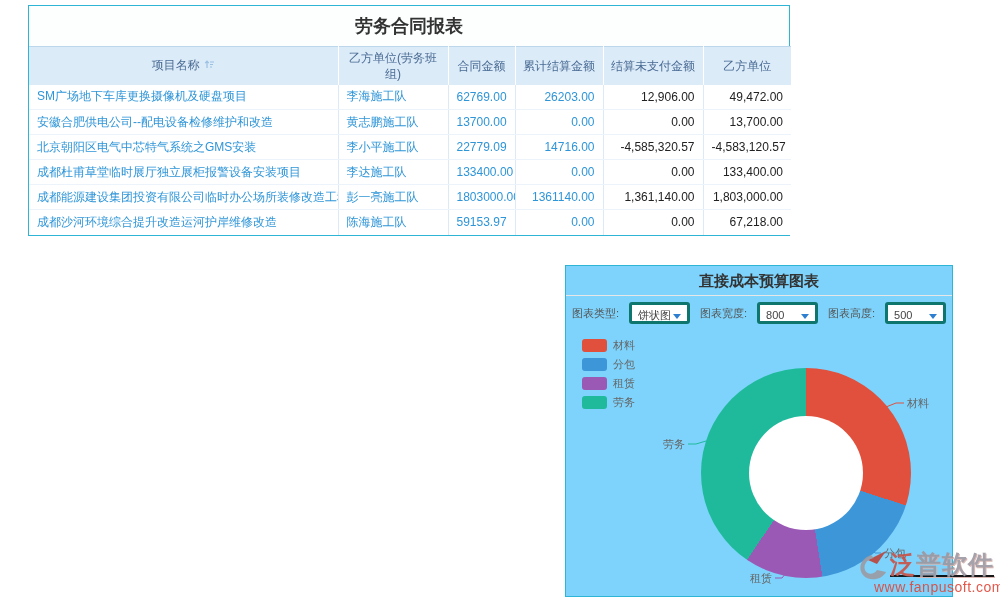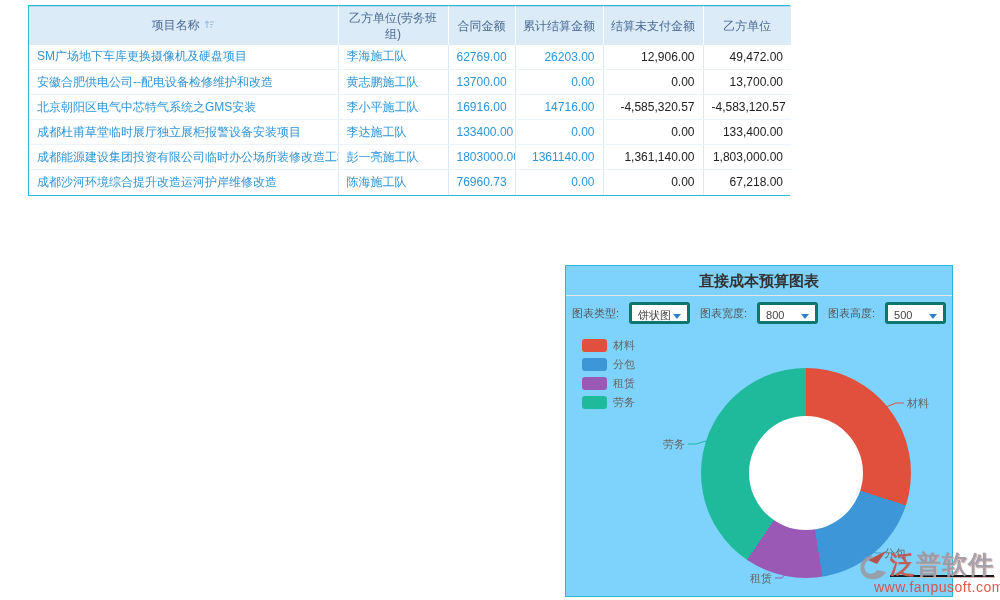--- a/index.html
+++ b/index.html
@@ -45,20 +45,21 @@
   .wm-row { display:flex; align-items:center; }
   .wm-brand { font-size:25px; font-weight:bold; letter-spacing:1px; white-space:nowrap;text-decoration:underline; }
   .wm-brand .b-first { color:#cf4a3c; opacity:.85; }
   .wm-brand .b-rest { color:#9c98a2; opacity:.9; text-shadow:1px 1px 0 #d8b3ad; }
   .wm-url { font-size:14px; font-weight:normal; color:#e04638; opacity:.9; letter-spacing:.5px; margin-top:-2px; padding-left:18px; white-space:nowrap; }
 </style>
 </head>
 <body>
 
 <div class="report-panel">
+  <div class="report-title">劳务合同报表</div>
   <table class="report">
     <colgroup>
       <col style="width:309px">
         <col style="width:110px">
         <col style="width:67px">
       <col style="width:88px">
         <col style="width:100px">
         <col style="width:88px">
     </colgroup>
     <thead>
@@ -89,21 +90,21 @@
           <td class="c0">安徽合肥供电公司--配电设备检修维护和改造</td>
           <td class="c1">黄志鹏施工队</td>
           <td class="c2">13700.00</td>
           <td class="c3">0.00</td>
           <td class="c4">0.00</td>
           <td class="c5">13,700.00</td>
         </tr>
         <tr>
           <td class="c0">北京朝阳区电气中芯特气系统之GMS安装</td>
           <td class="c1">李小平施工队</td>
-          <td class="c2">16916.00</td>
+          <td class="c2">22779.09</td>
           <td class="c3">14716.00</td>
           <td class="c4">-4,585,320.57</td>
           <td class="c5">-4,583,120.57</td>
         </tr>
         <tr>
           <td class="c0">成都杜甫草堂临时展厅独立展柜报警设备安装项目</td>
           <td class="c1">李达施工队</td>
           <td class="c2">133400.00</td>
           <td class="c3">0.00</td>
           <td class="c4">0.00</td>
@@ -113,21 +114,21 @@
           <td class="c0">成都能源建设集团投资有限公司临时办公场所装修改造工程EPC</td>
           <td class="c1">彭一亮施工队</td>
           <td class="c2">1803000.00</td>
           <td class="c3">1361140.00</td>
           <td class="c4">1,361,140.00</td>
           <td class="c5">1,803,000.00</td>
         </tr>
         <tr>
           <td class="c0">成都沙河环境综合提升改造运河护岸维修改造</td>
           <td class="c1">陈海施工队</td>
-          <td class="c2">76960.73</td>
+          <td class="c2">59153.97</td>
           <td class="c3">0.00</td>
           <td class="c4">0.00</td>
           <td class="c5">67,218.00</td>
         </tr>
       </tbody>
   </table>
 </div>
 
 <div class="chart-panel">
   <div class="chart-title">直接成本预算图表</div>

